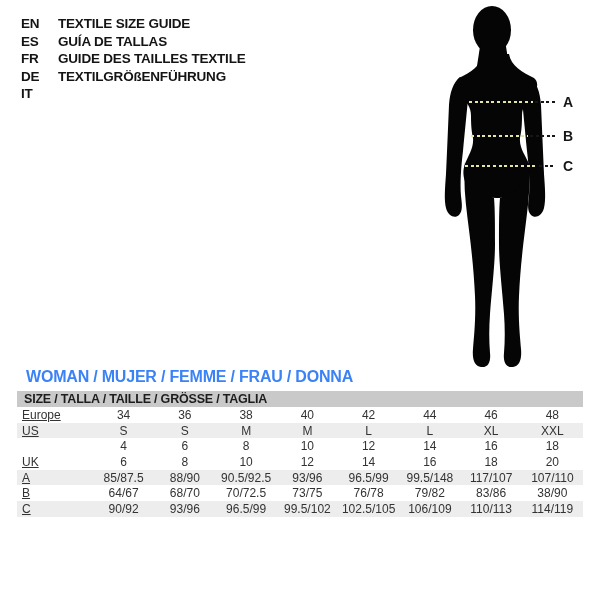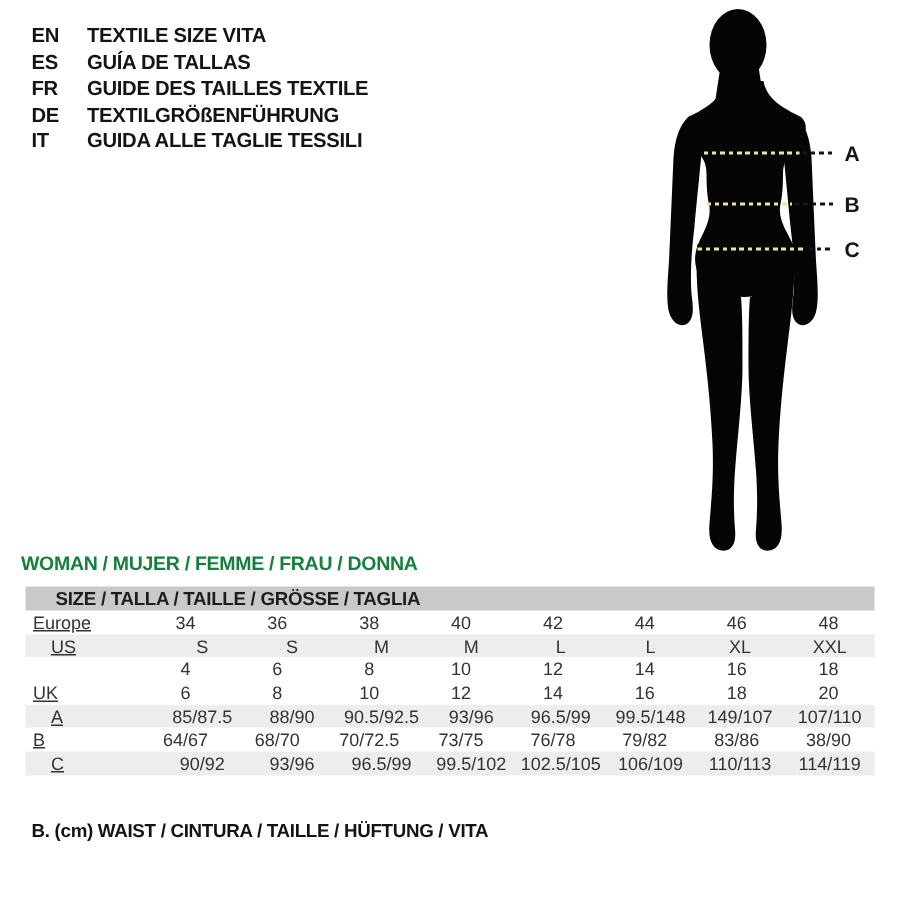--- a/index.html
+++ b/index.html
@@ -14,47 +14,46 @@
     font-size:13.5px;font-weight:700;line-height:17.6px;letter-spacing:-0.2px;color:#141414;
   }
   
   .figure-svg{position:absolute;left:435px;top:4px;width:120px;height:366px;z-index:1;}
   
   .dash{position:absolute;height:2px;z-index:2;}
   .dash.on-body{background-image:repeating-linear-gradient(90deg,var(--dy) 0 3px,transparent 3px 5.6px);}
   .dash.ext{background-image:repeating-linear-gradient(90deg,var(--dk) 0 3px,transparent 3px 5.6px);}
   .marker-label{position:absolute;z-index:2;font-size:14px;font-weight:600;color:#161616;}
   
-  .table-title{position:absolute;left:14px;top:368px;font-size:13px;font-weight:700;letter-spacing:-0.2px;color:#15803d;}
+  .table-title{position:absolute;left:26px;top:368px;font-size:16px;font-weight:700;letter-spacing:-0.2px;color:#3b82f6;}
   .size-table{position:absolute;left:17px;top:391px;width:566px;font-size:12px;color:#333;}
-  .thead{height:16px;background:var(--hbg);display:flex;align-items:center;padding-left:20px;
+  .thead{height:16px;background:var(--hbg);display:flex;align-items:center;padding-left:7px;
          font-size:12.5px;font-weight:700;letter-spacing:-0.2px;color:#1d1d1d;}
   .trow{display:grid;grid-template-columns:76px repeat(8,1fr);height:15.7px;align-items:center;}
-  .trow.shaded{background:var(--sbg);padding-left:12px;}
+  .trow.shaded{background:var(--sbg);}
   .tcell{text-align:center;white-space:nowrap;}
   .tcell.label{text-align:left;padding-left:5px;text-decoration:underline;}
   
   .legend{position:absolute;left:21px;top:546px;font-size:12.5px;font-weight:700;line-height:16.6px;letter-spacing:-0.2px;color:#141414;}
 </style>
 </head>
 <body>
 
 <div class="canvas">
 
   <div class="lang-block">
     <div>EN</div>
-    <div>TEXTILE SIZE VITA</div>
+    <div>TEXTILE SIZE GUIDE</div>
     <div>ES</div>
     <div>GUÍA DE TALLAS</div>
     <div>FR</div>
     <div>GUIDE DES TAILLES TEXTILE</div>
     <div>DE</div>
     <div>TEXTILGRÖßENFÜHRUNG</div>
     <div>IT</div>
-    <div>GUIDA ALLE TAGLIE TESSILI</div>
   </div>
 
   <svg class="figure-svg" viewBox="0 0 120 366" xmlns="http://www.w3.org/2000/svg">
     <g fill="#050505">
       <ellipse cx="57" cy="26" rx="19" ry="24"></ellipse>
       <path d="M46,36 L70,36 L74,62 L42,62 Z"></path>
       <path d="M48,50 C46,62 36,68 24,74 C19,78 20,86 26,92 C32,99 36,103 36,112
         C36,124 37,129 38,134 C39,144 33,152 30,160 C27,168 28,178 35,184
         C42,190 52,194 61,194 C70,194 80,190 87,184 C94,178 97,168 94,160
         C91,152 84,144 85,134 C86,129 87,124 87,112 C87,103 91,99 97,92
@@ -138,21 +137,21 @@
           <div class="tcell">20</div>
         </div>
         <div class="trow shaded">
           <div class="tcell label">A</div>
           <div class="tcell">85/87.5</div>
           <div class="tcell">88/90</div>
           <div class="tcell">90.5/92.5</div>
           <div class="tcell">93/96</div>
           <div class="tcell">96.5/99</div>
           <div class="tcell">99.5/148</div>
-          <div class="tcell">149/107</div>
+          <div class="tcell">117/107</div>
           <div class="tcell">107/110</div>
         </div>
         <div class="trow">
           <div class="tcell label">B</div>
           <div class="tcell">64/67</div>
           <div class="tcell">68/70</div>
           <div class="tcell">70/72.5</div>
           <div class="tcell">73/75</div>
           <div class="tcell">76/78</div>
           <div class="tcell">79/82</div>
@@ -167,16 +166,15 @@
           <div class="tcell">99.5/102</div>
           <div class="tcell">102.5/105</div>
           <div class="tcell">106/109</div>
           <div class="tcell">110/113</div>
           <div class="tcell">114/119</div>
         </div>
       </div>
   </div>
 
   <div class="legend">
-    <div>B. (cm) WAIST / CINTURA / TAILLE / HÜFTUNG / VITA</div>
   </div>
 
 </div>
 
 </body></html>

